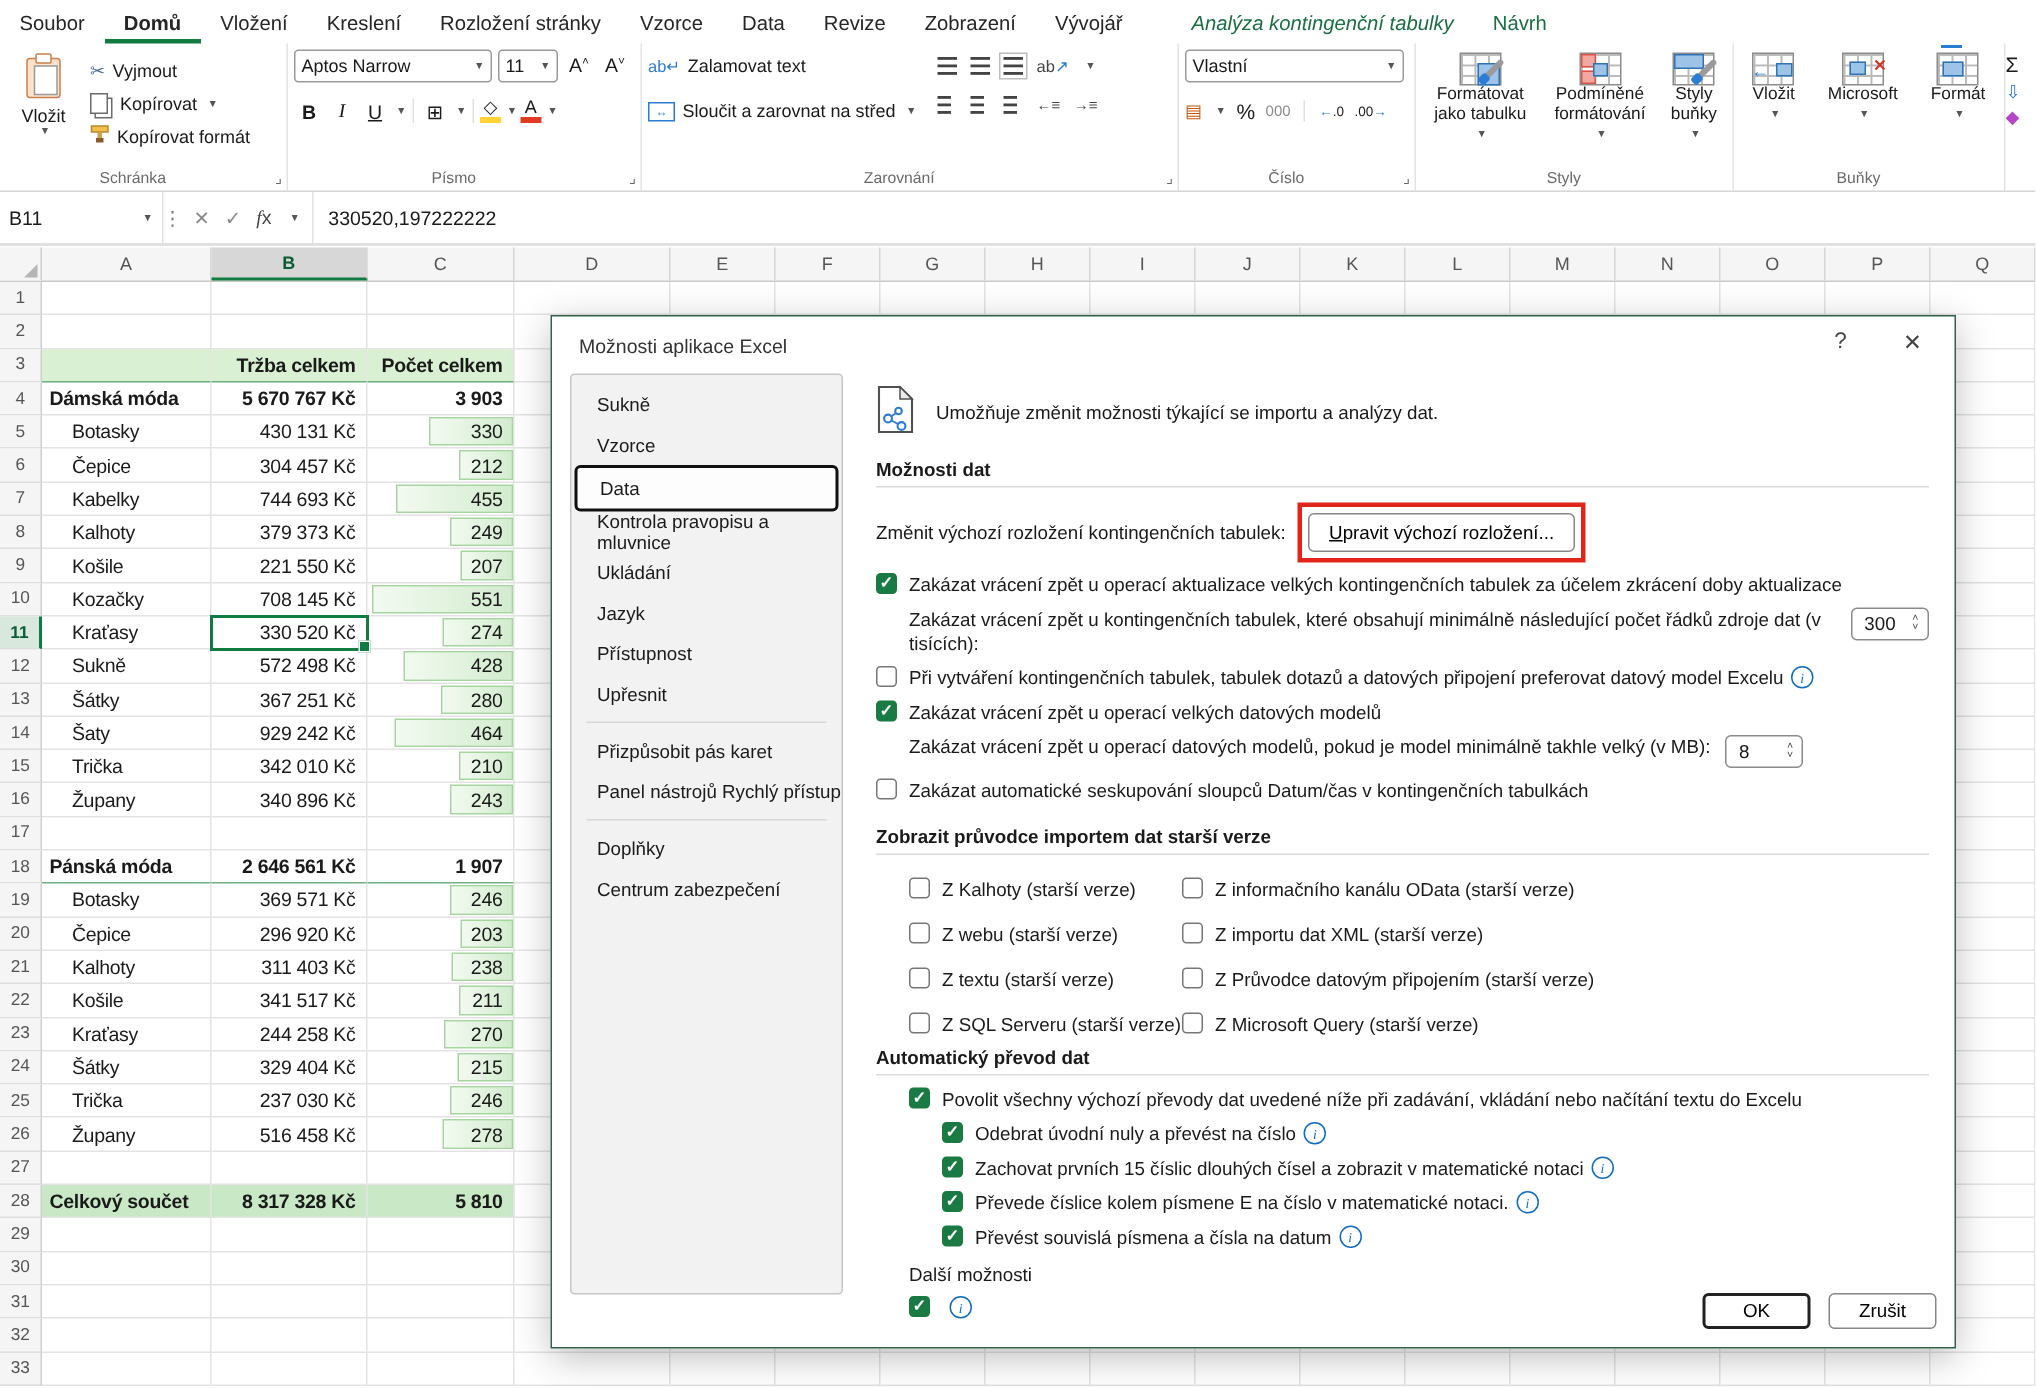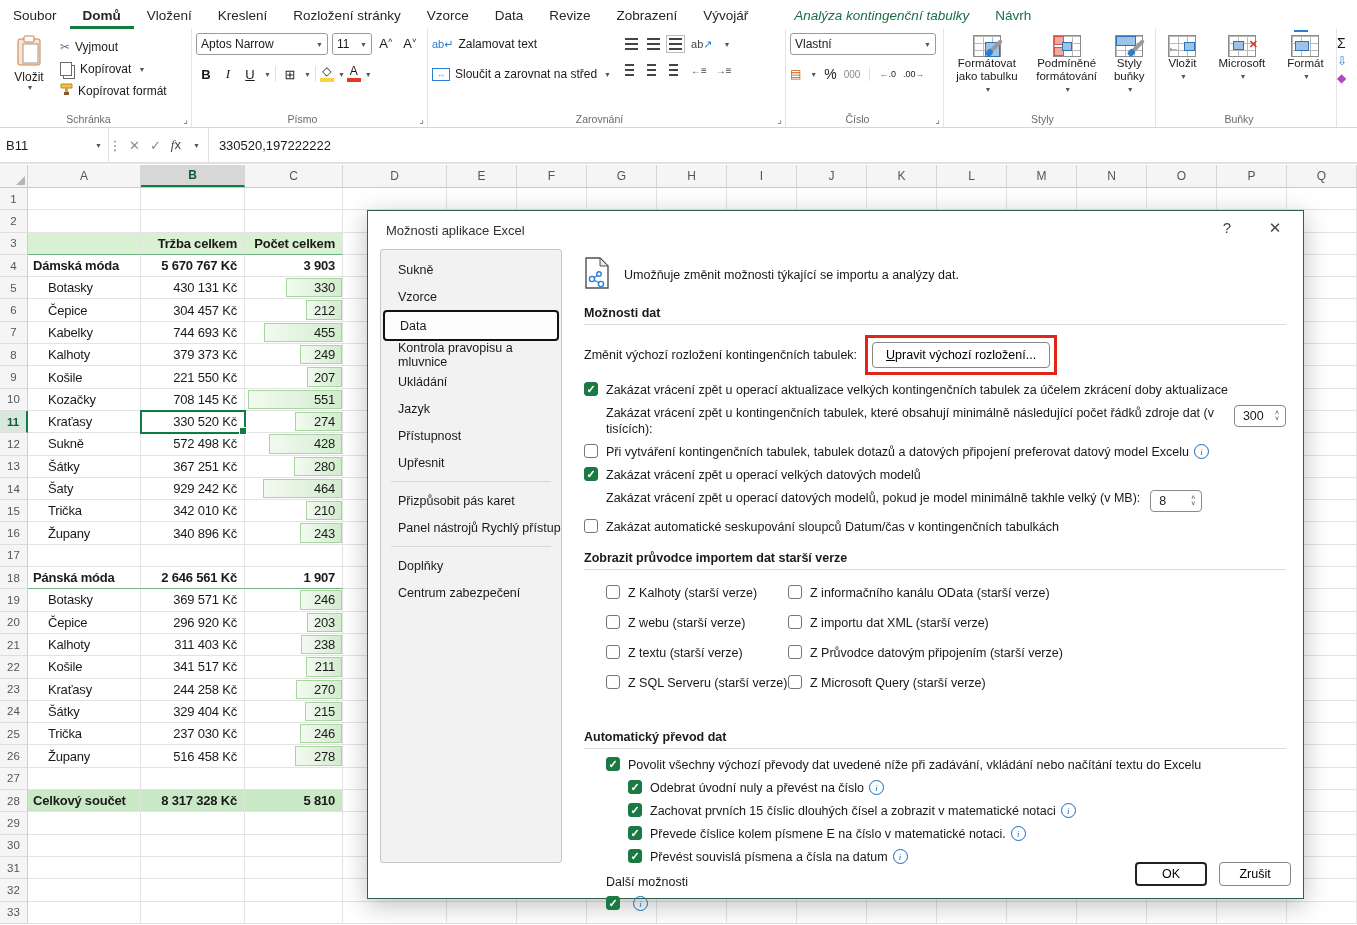--- a/index.html
+++ b/index.html
@@ -1296,21 +1296,21 @@
         <div class="crow">
           <span class="cbox"></span>
           <span class="lbl">Z SQL Serveru (starší verze)</span>
         </div>
         <div class="crow">
           <span class="cbox"></span>
           <span class="lbl">Z Microsoft Query (starší verze)</span>
         </div>
       </div>
 
-    <div class="dsec" style="margin-top:32px">Automatický převod dat</div>
+    <div class="dsec" style="margin-top:0">Automatický převod dat</div>
     <div class="drule"></div>
     <div id="auto-checks" class="ind">
         <div class="crow">
           <span class="cbox on">✓</span>
           <span class="lbl">Povolit všechny výchozí převody dat uvedené níže při zadávání, vkládání nebo načítání textu do Excelu</span>
         </div>
         <div class="crow ind">
           <span class="cbox on">✓</span>
           <span class="lbl">Odebrat úvodní nuly a převést na číslo</span>
           <span class="info">i</span>

